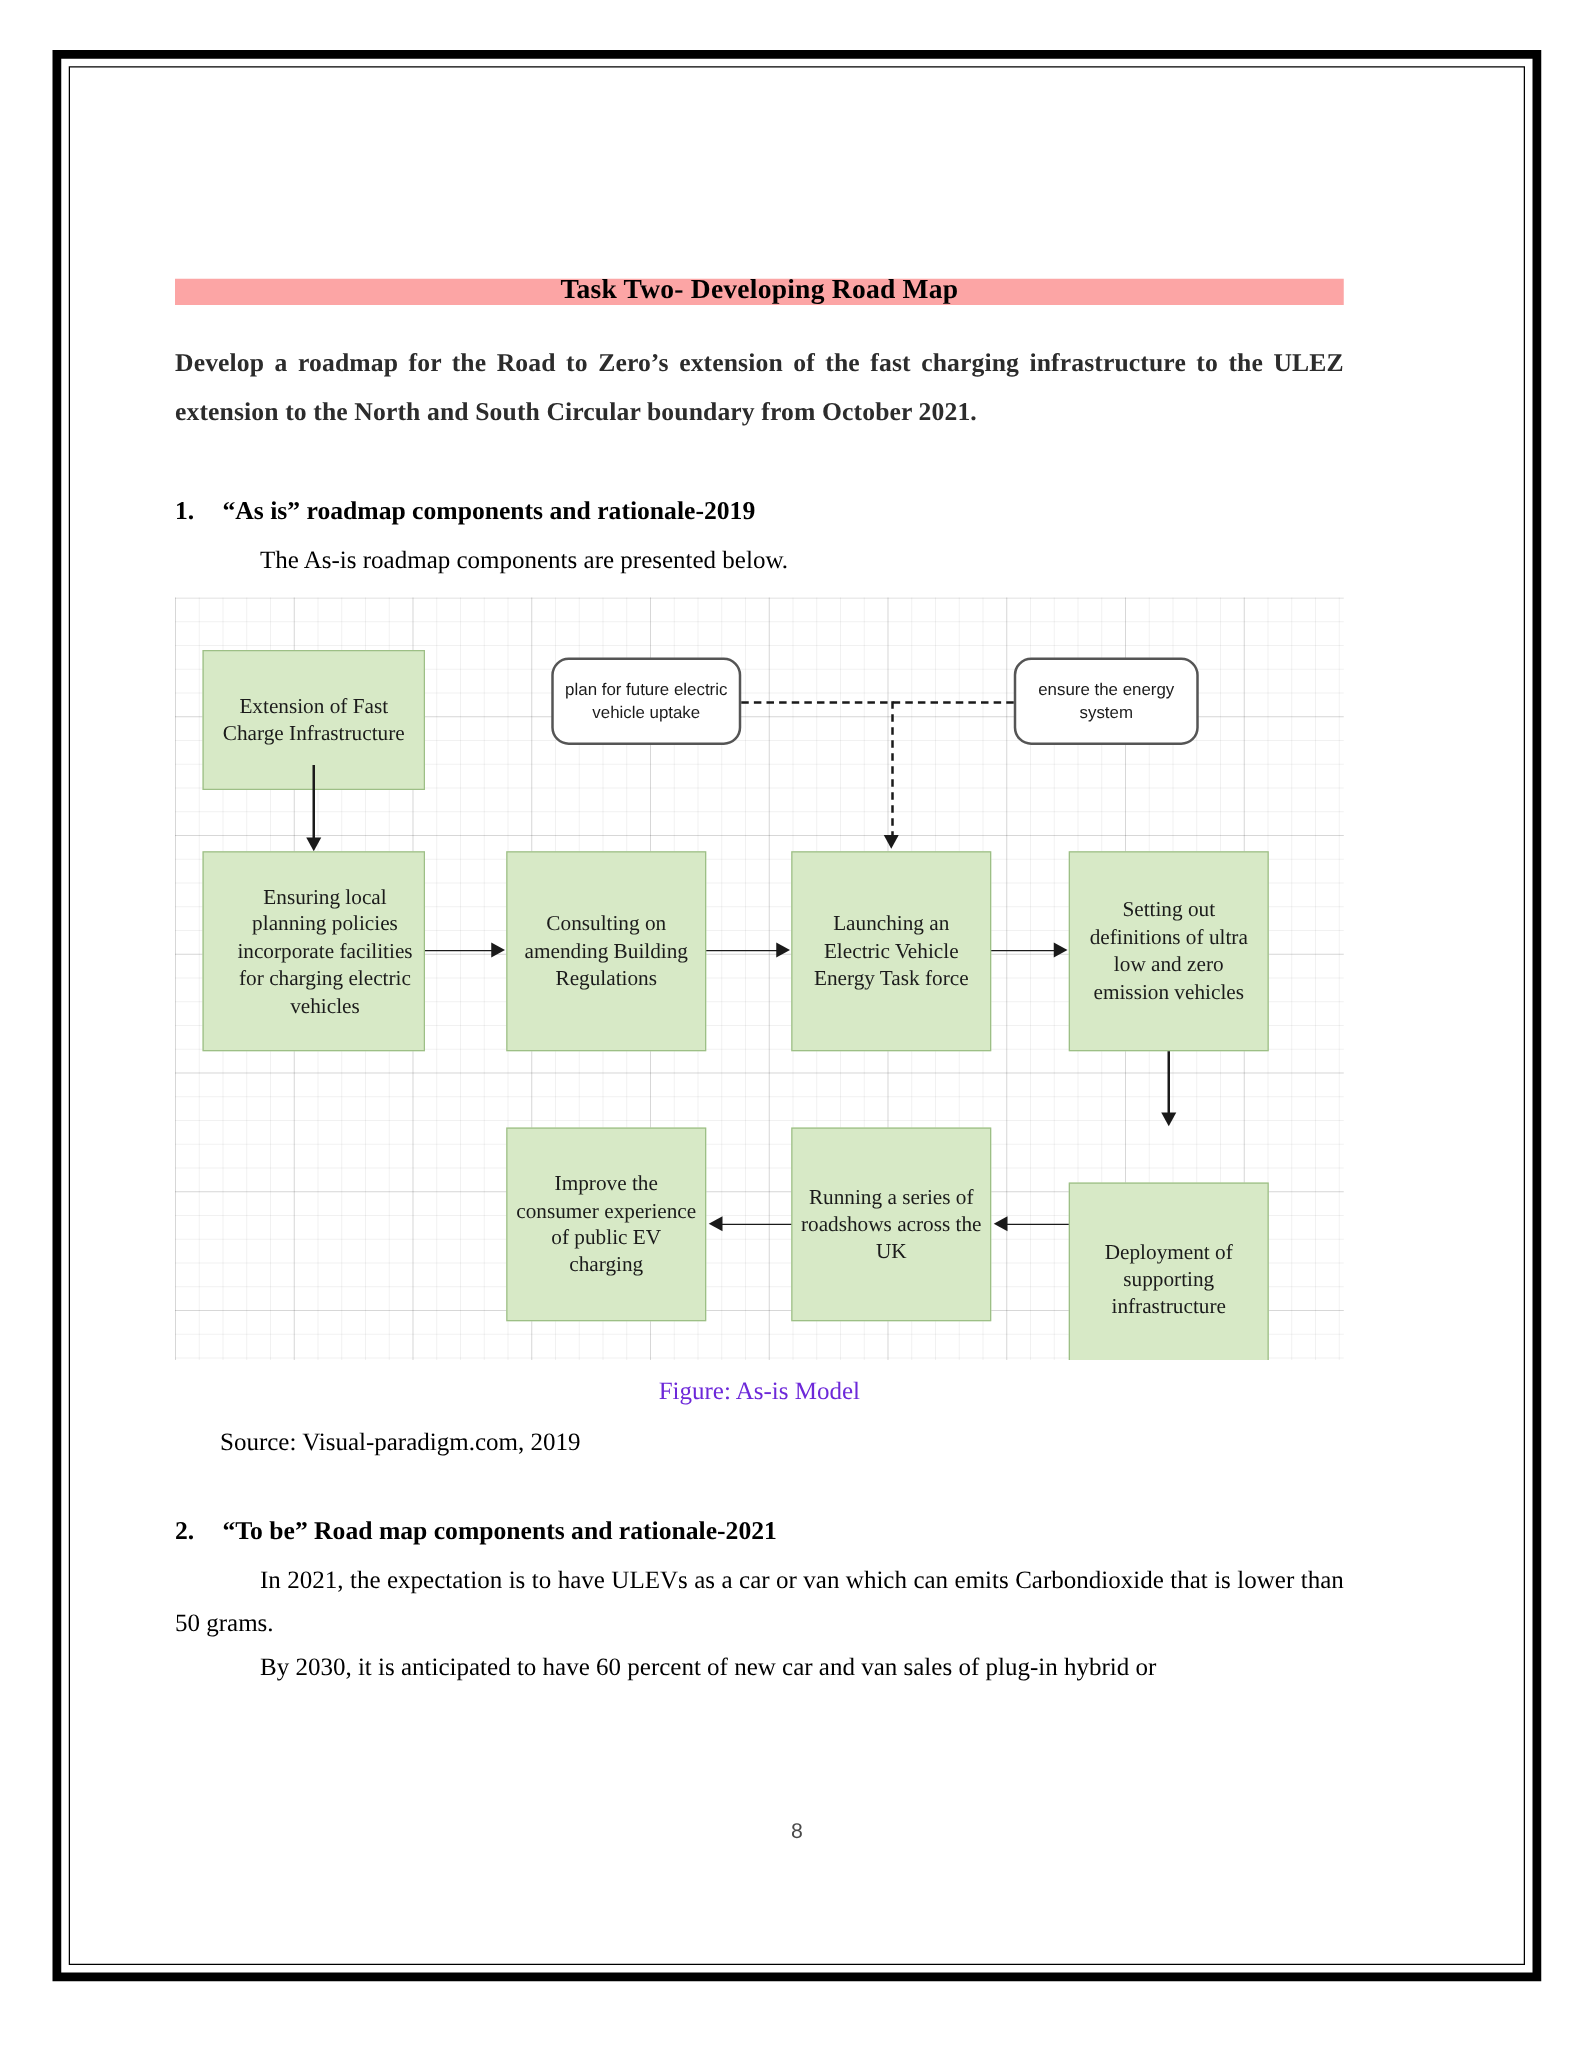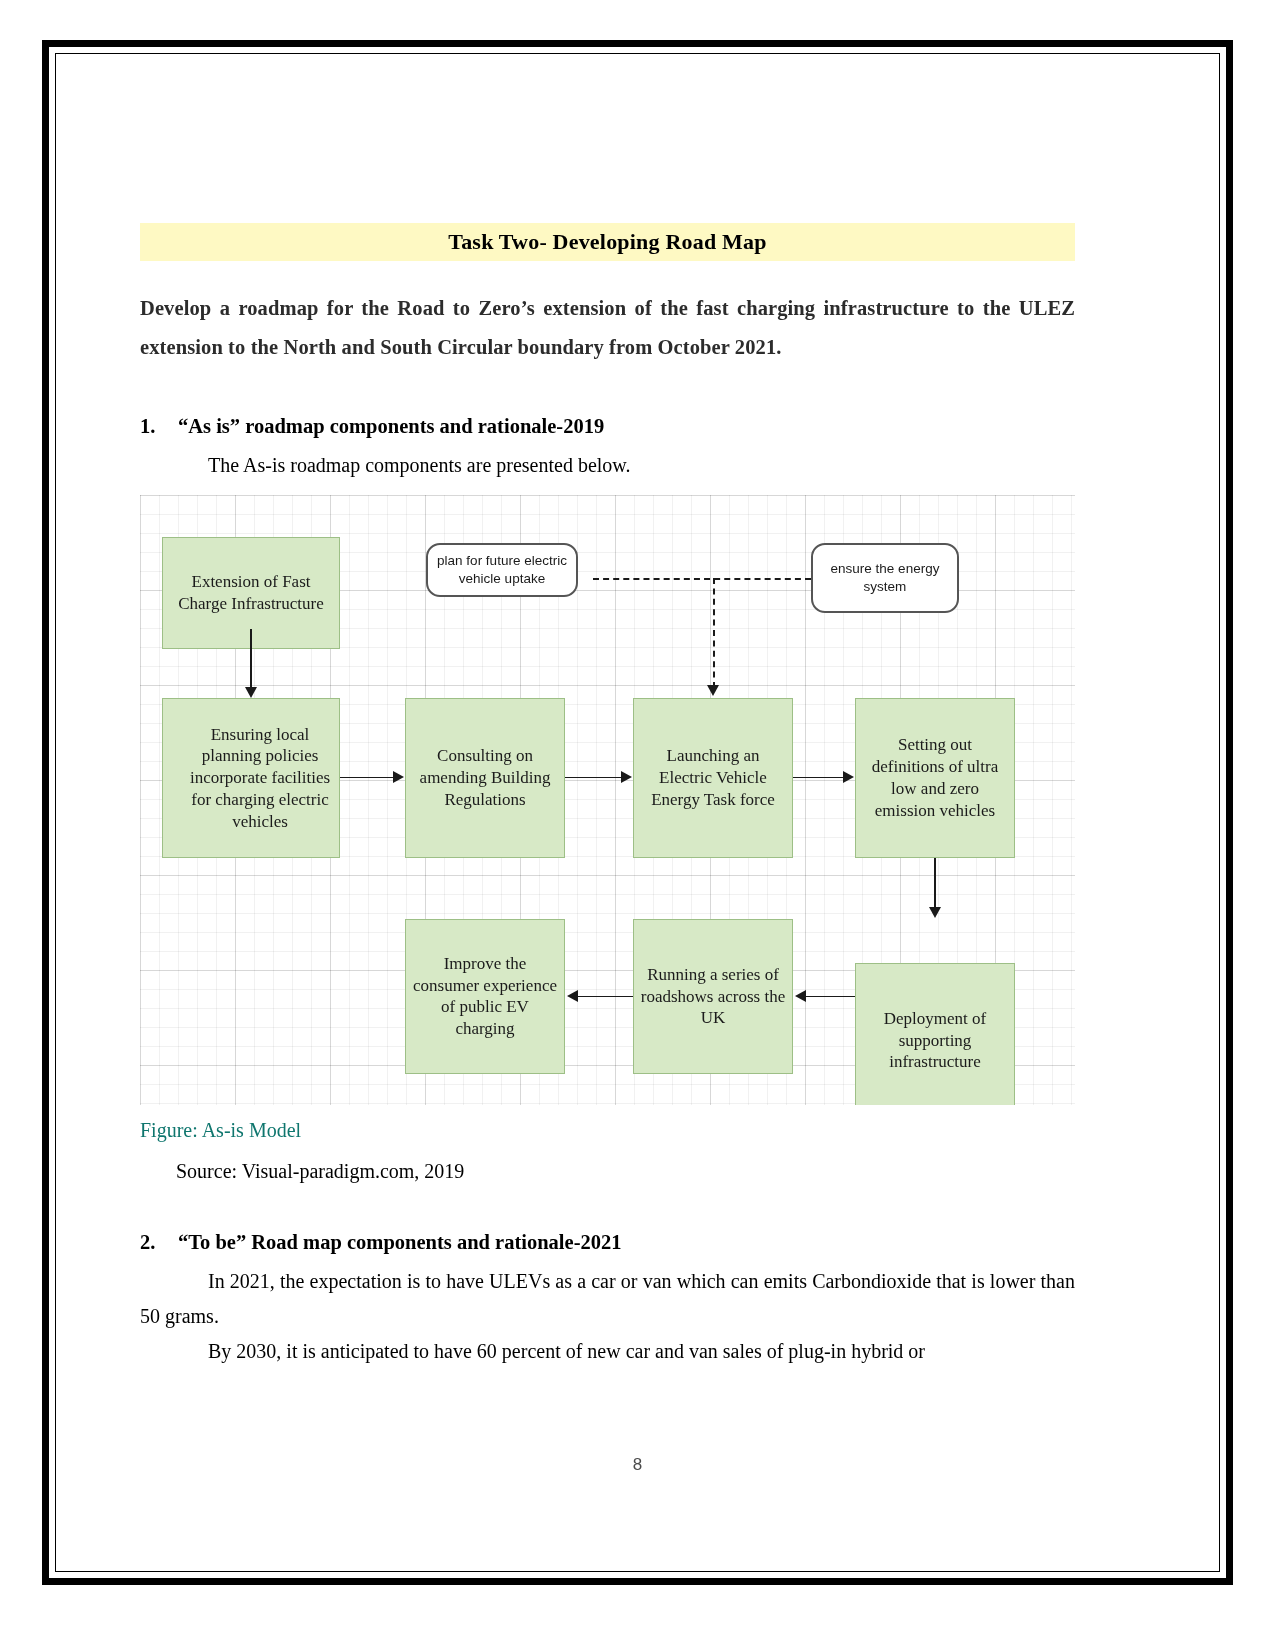--- a/index.html
+++ b/index.html
@@ -40,24 +40,24 @@
 
   .content {
     position: absolute;
     left: 140px;
     top: 60px;
     width: 935px;
   }
 
   
   .title-banner {
-    background: #fef9c3;
-    height: 38px;
+    background: #fca5a5;
+    height: 21px;
     display: flex;
-    align-items: center;
+    align-items: flex-end;
     justify-content: center;
     margin-top: 163px;
   }
   .title-banner-text {
     font-weight: bold;
     font-size: 22px;
     color: #000000;
     letter-spacing: 0.2px;
   }
 
@@ -164,24 +164,24 @@
     border-bottom: 6px solid transparent;
     border-right: 11px solid #1a1a1a;
   }
   .arrow-down {
     border-left: 6px solid transparent;
     border-right: 6px solid transparent;
     border-top: 11px solid #1a1a1a;
   }
 
   .fig-caption {
-    text-align: left;
+    text-align: center;
     font-size: 20px;
     margin-top: 14px;
-    color: #0f766e;
+    color: #6d28d9;
   }
   .source-line {
     font-size: 20px;
     margin-top: 18px;
     margin-left: 36px;
     color: #000000;
   }
 
   .page-number {
     position: absolute;
@@ -222,21 +222,21 @@
     <div class="spacer-sm"></div>
 
     <div class="body-par indent">The As-is roadmap components are presented below.</div>
 
     <div class="figure-wrap">
 
       <div class="node node-green" style="left:22px; top:42px; width:178px; height:112px;">
         <span>Extension of Fast Charge Infrastructure</span>
       </div>
 
-      <div class="node node-round" style="left:286px; top:48px; width:152px; height:54px;">
+      <div class="node node-round" style="left:301px; top:48px; width:152px; height:70px;">
         <span>plan for future electric vehicle uptake</span>
       </div>
 
       <div class="node node-round" style="left:671px; top:48px; width:148px; height:70px;">
         <span>ensure the energy system</span>
       </div>
 
       <div class="edge-dash-h" style="left:453px; top:83px; width:218px;"></div>
       <div class="edge-dash-v" style="left:573px; top:83px; height:110px;"></div>
       <div class="arrow arrow-down" style="left:567px; top:190px;"></div>

